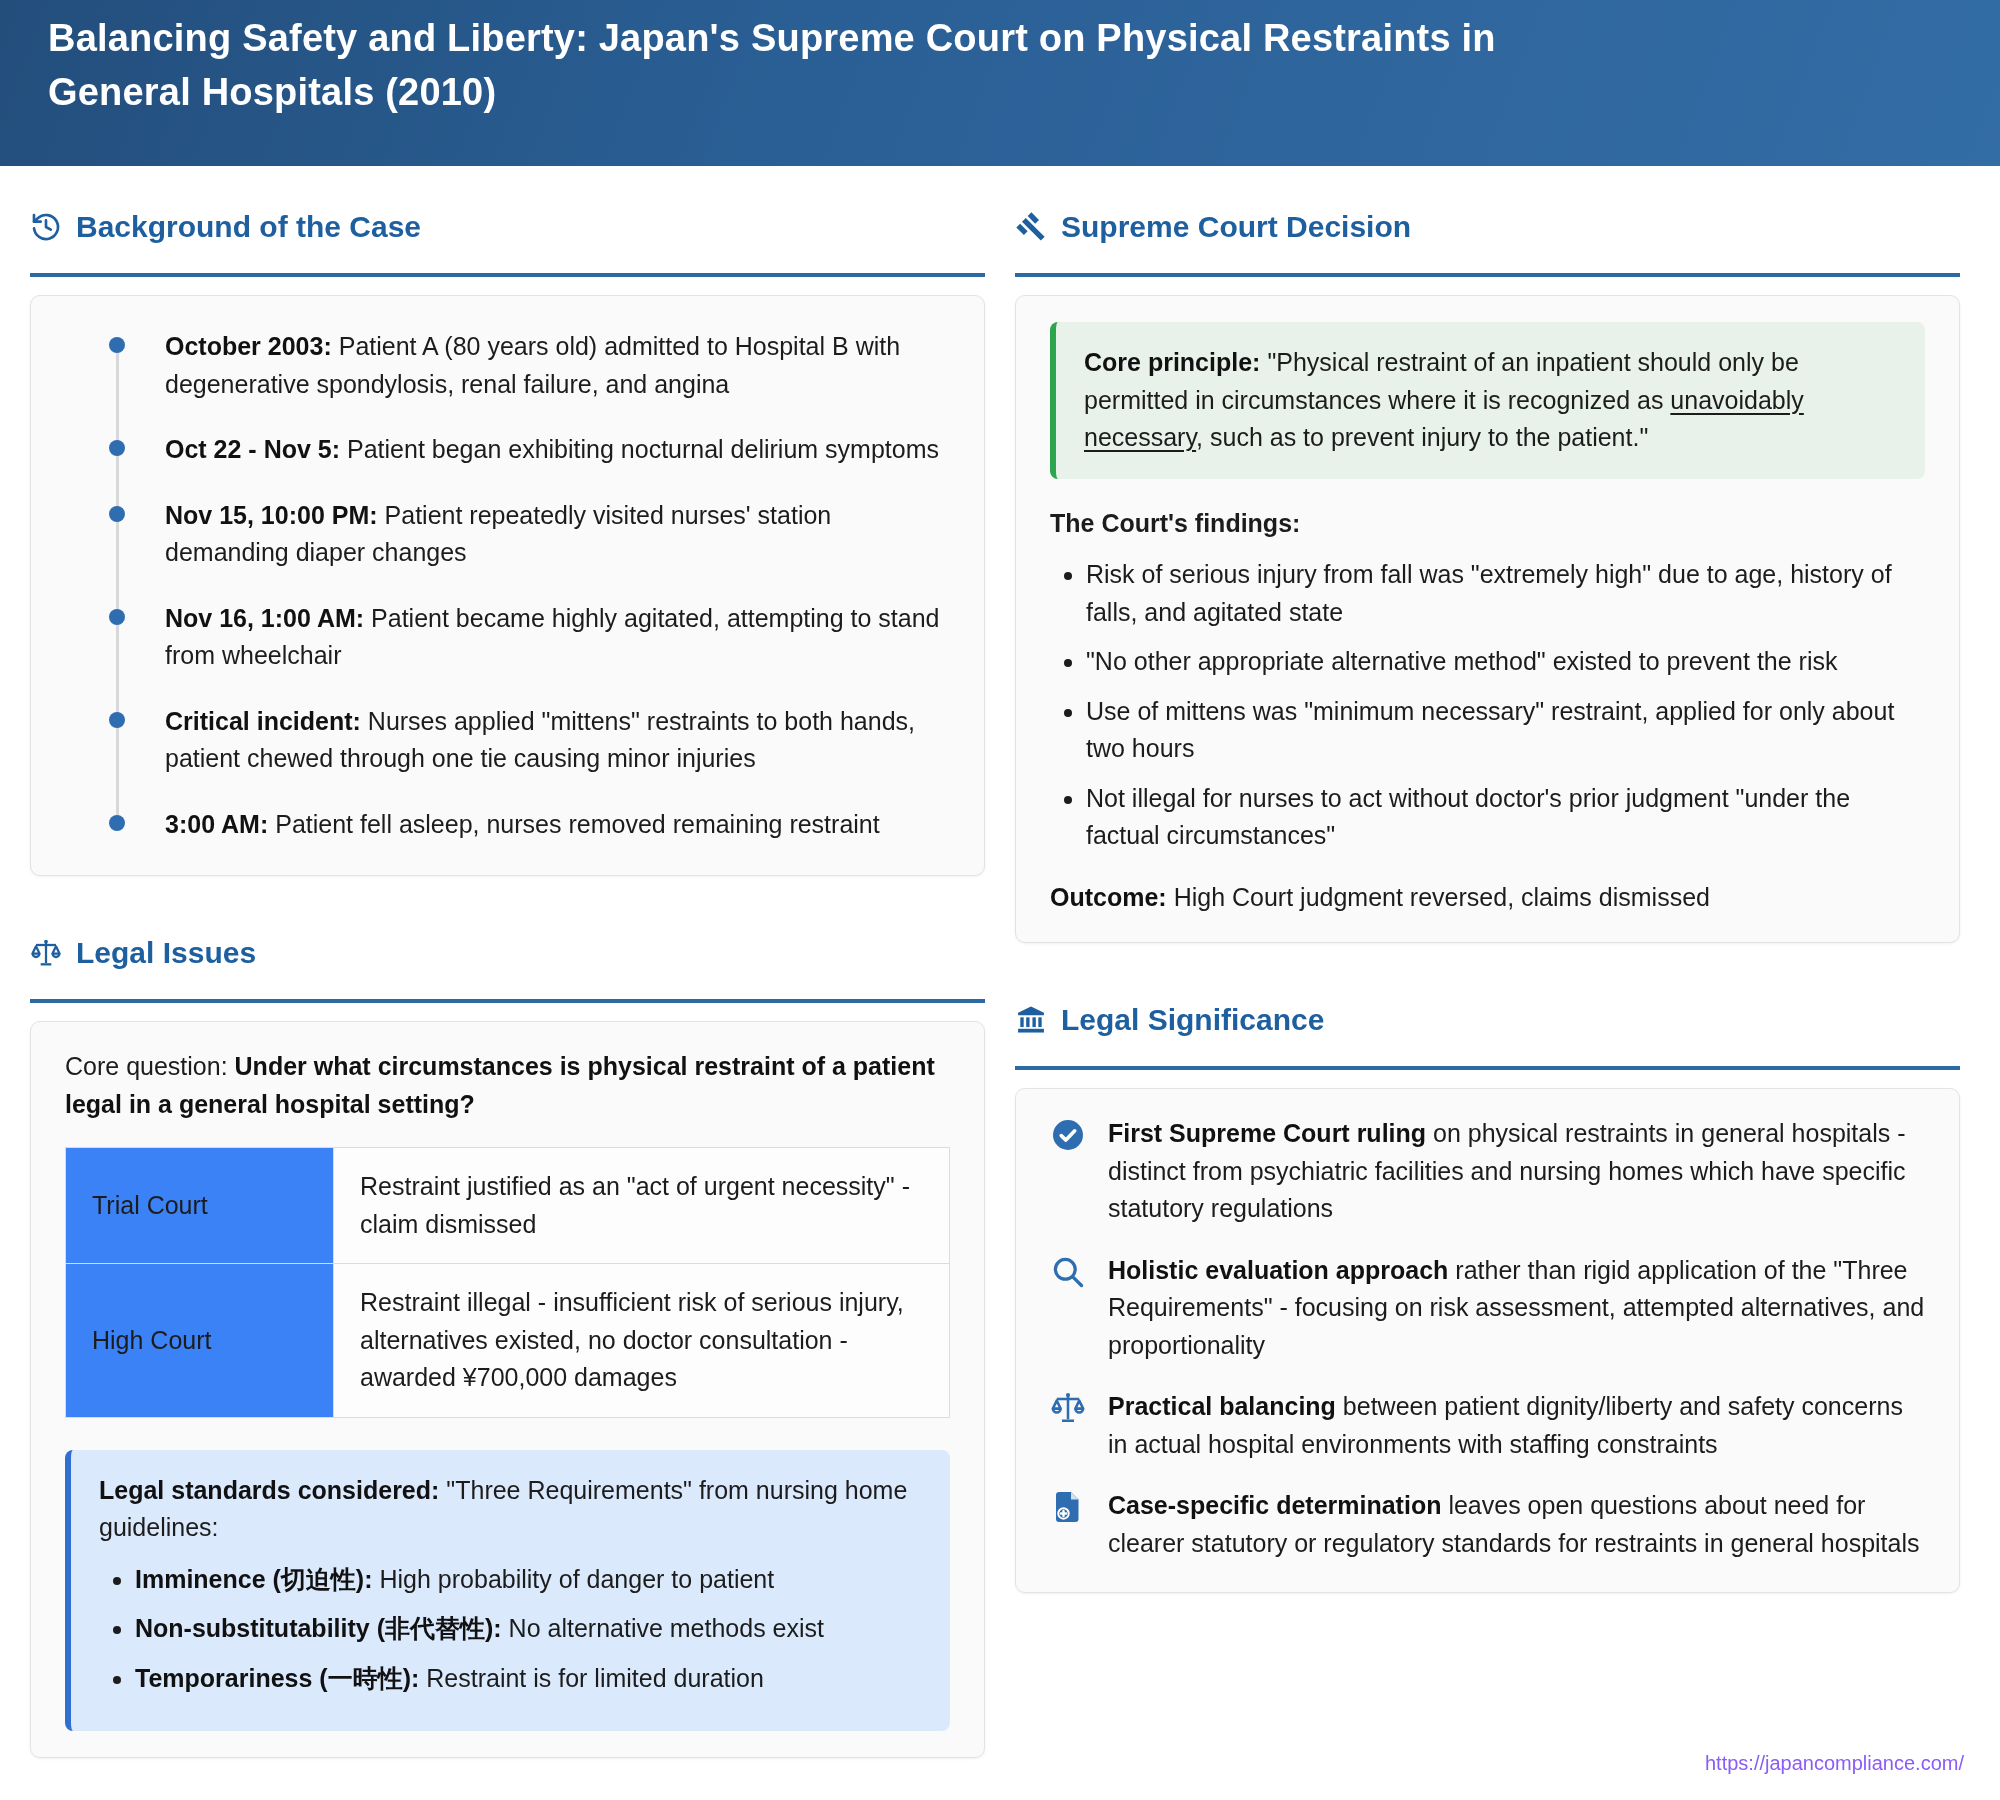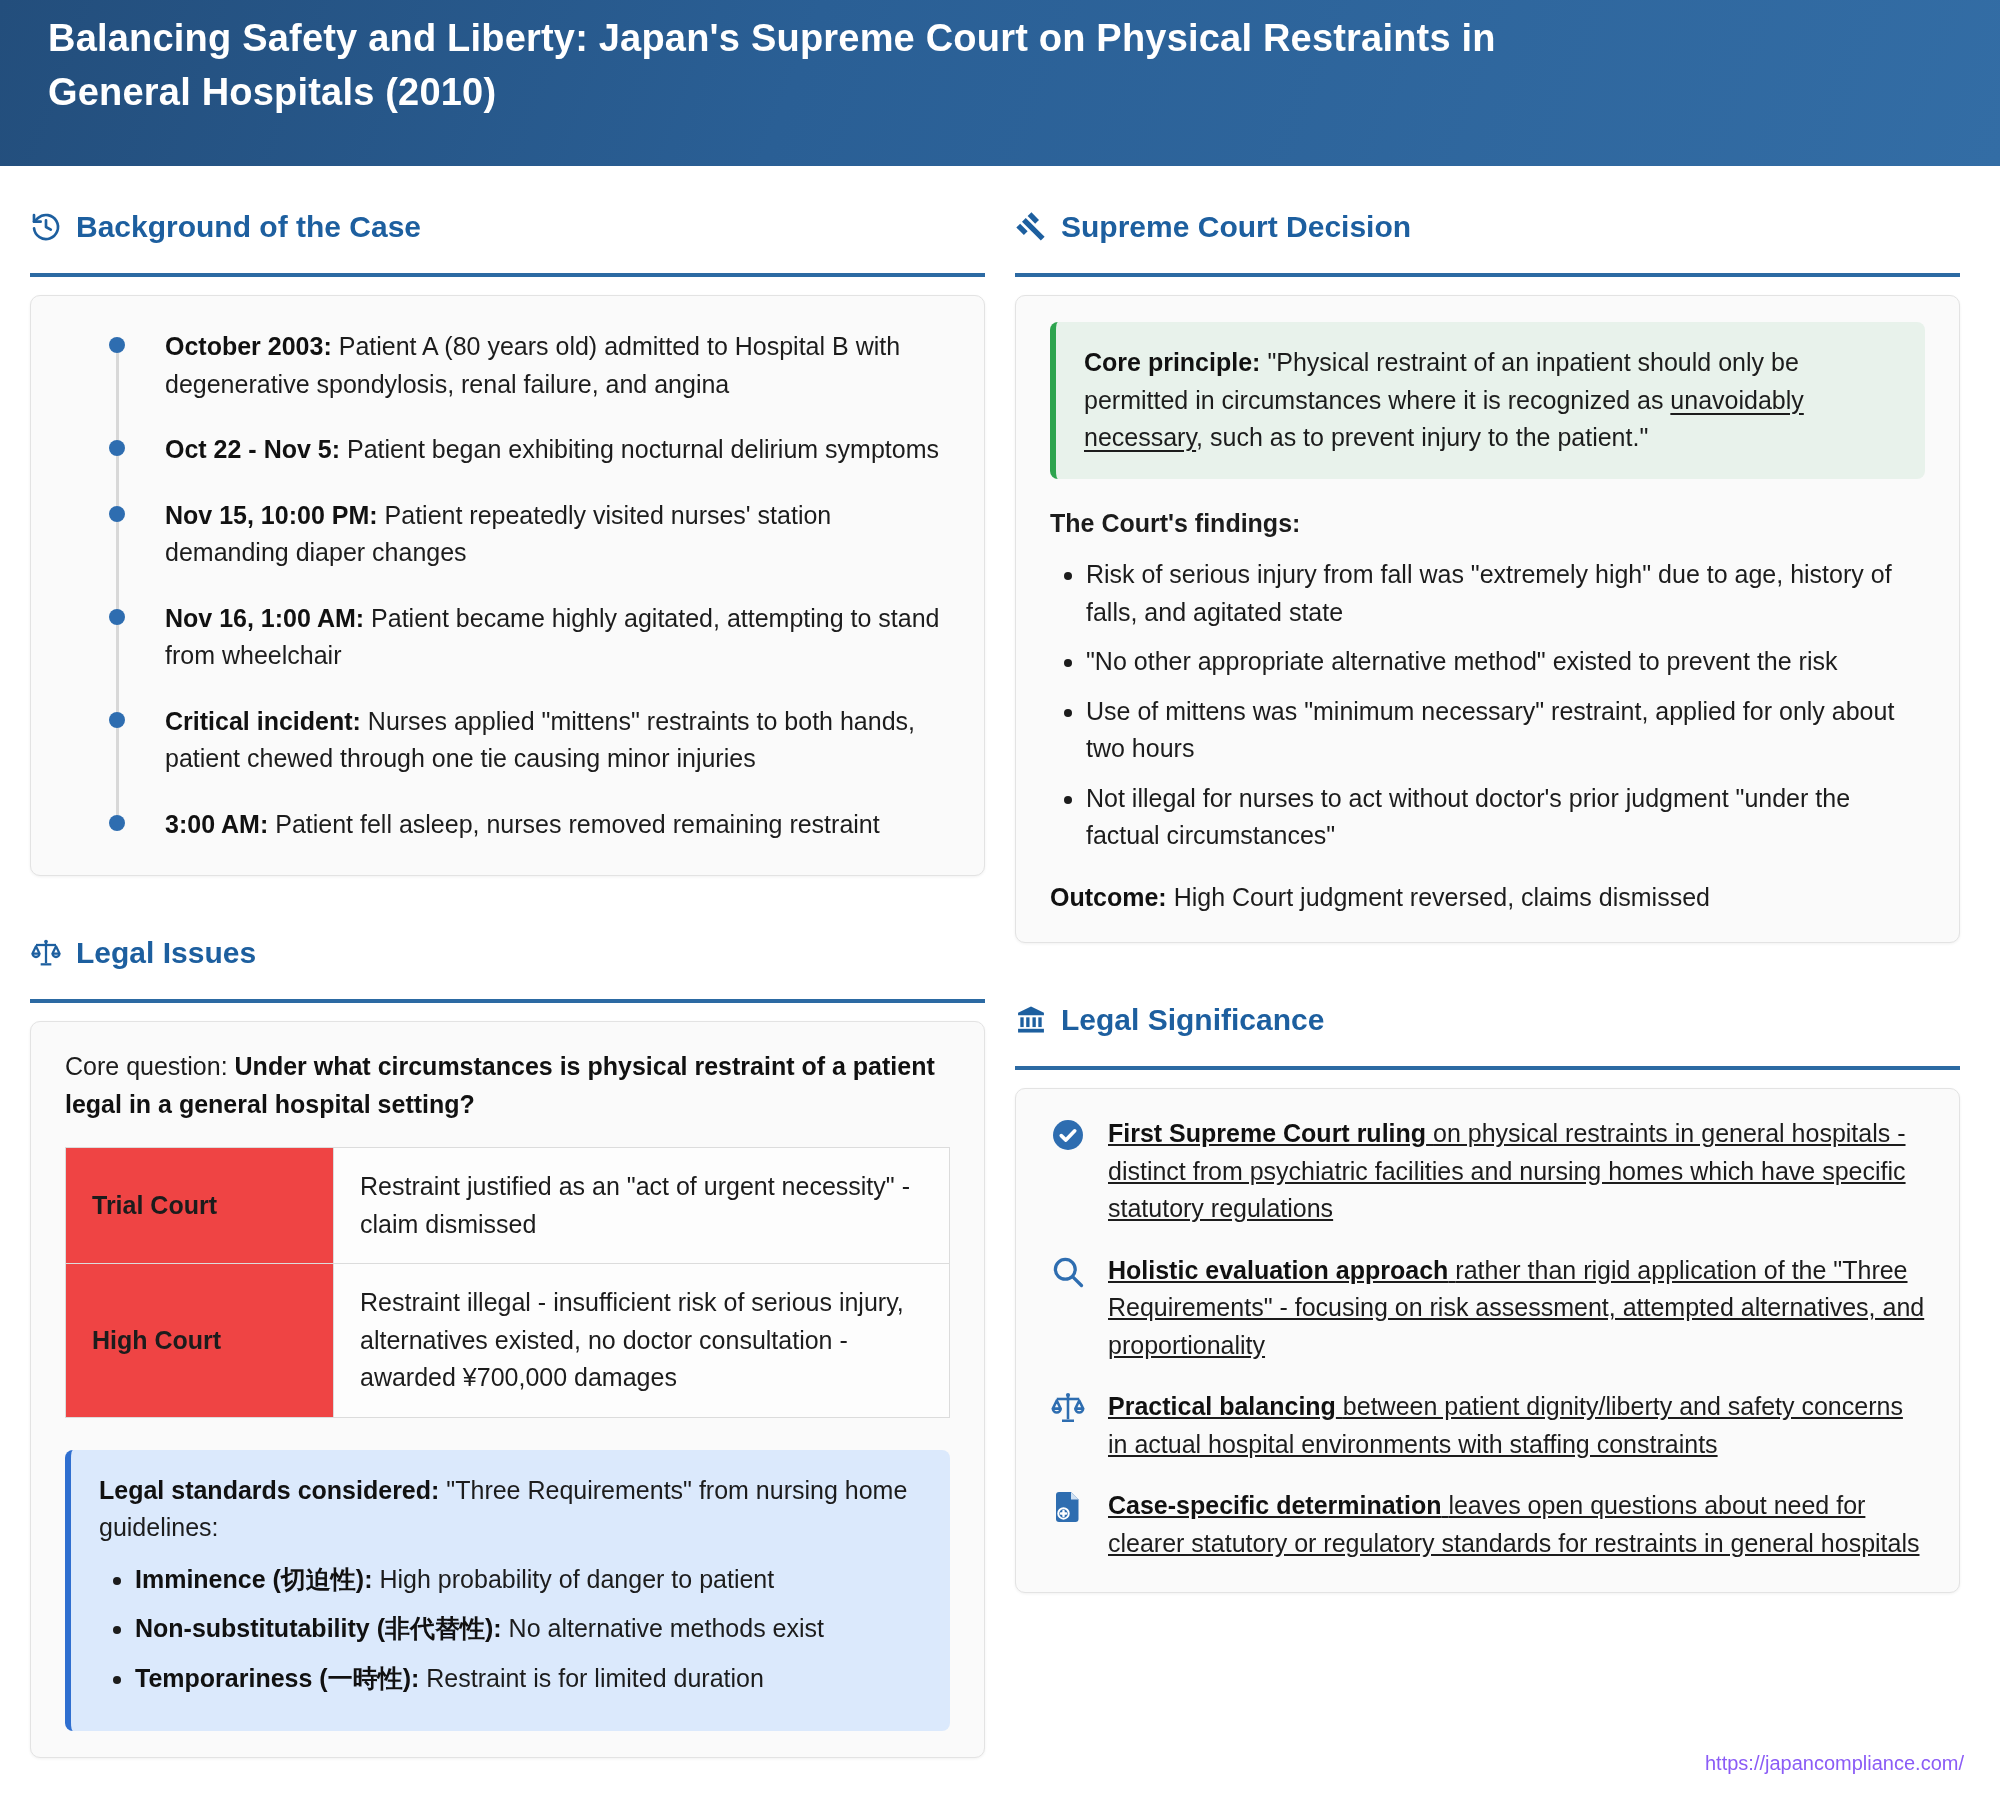--- a/index.html
+++ b/index.html
@@ -62,27 +62,27 @@
   }
   .u{text-decoration:underline;text-underline-offset:4px;}
   
   ul.bullets{margin:14px 0 0 0;padding-left:36px;}
   ul.bullets li{margin:0 0 12px 0;}
   .findings-heading{font-weight:bold;margin:0 0 14px 0;}
   .outcome{margin:24px 0 0 0;}
   
   table.court-table{width:100%;border-collapse:collapse;margin-top:24px;}
   table.court-table td{border:1px solid #dcdcdc;padding:20px 26px;vertical-align:middle;}
-  td.court-name{width:215px;background:#ef4444;font-weight:bold;}
+  td.court-name{width:215px;background:#3b82f6;font-weight:normal;}
   td.court-ruling{background:#fdfdfd;}
   
   .sig-item{display:flex;gap:20px;margin:0 0 24px 0;align-items:flex-start;}
   .sig-item:last-child{margin-bottom:4px;}
   .sig-icon{flex:none;width:38px;padding-top:2px;display:inline-flex;}
-  .sig-text{flex:1;text-decoration:underline;}
+  .sig-text{flex:1;}
   
   .footer-url{
     position:absolute;right:36px;bottom:22px;color:#8b5cf6;font-size:20px;
   }
   p{margin:0;}
 </style>
 </head>
 <body>
 
 <div class="page-header">

